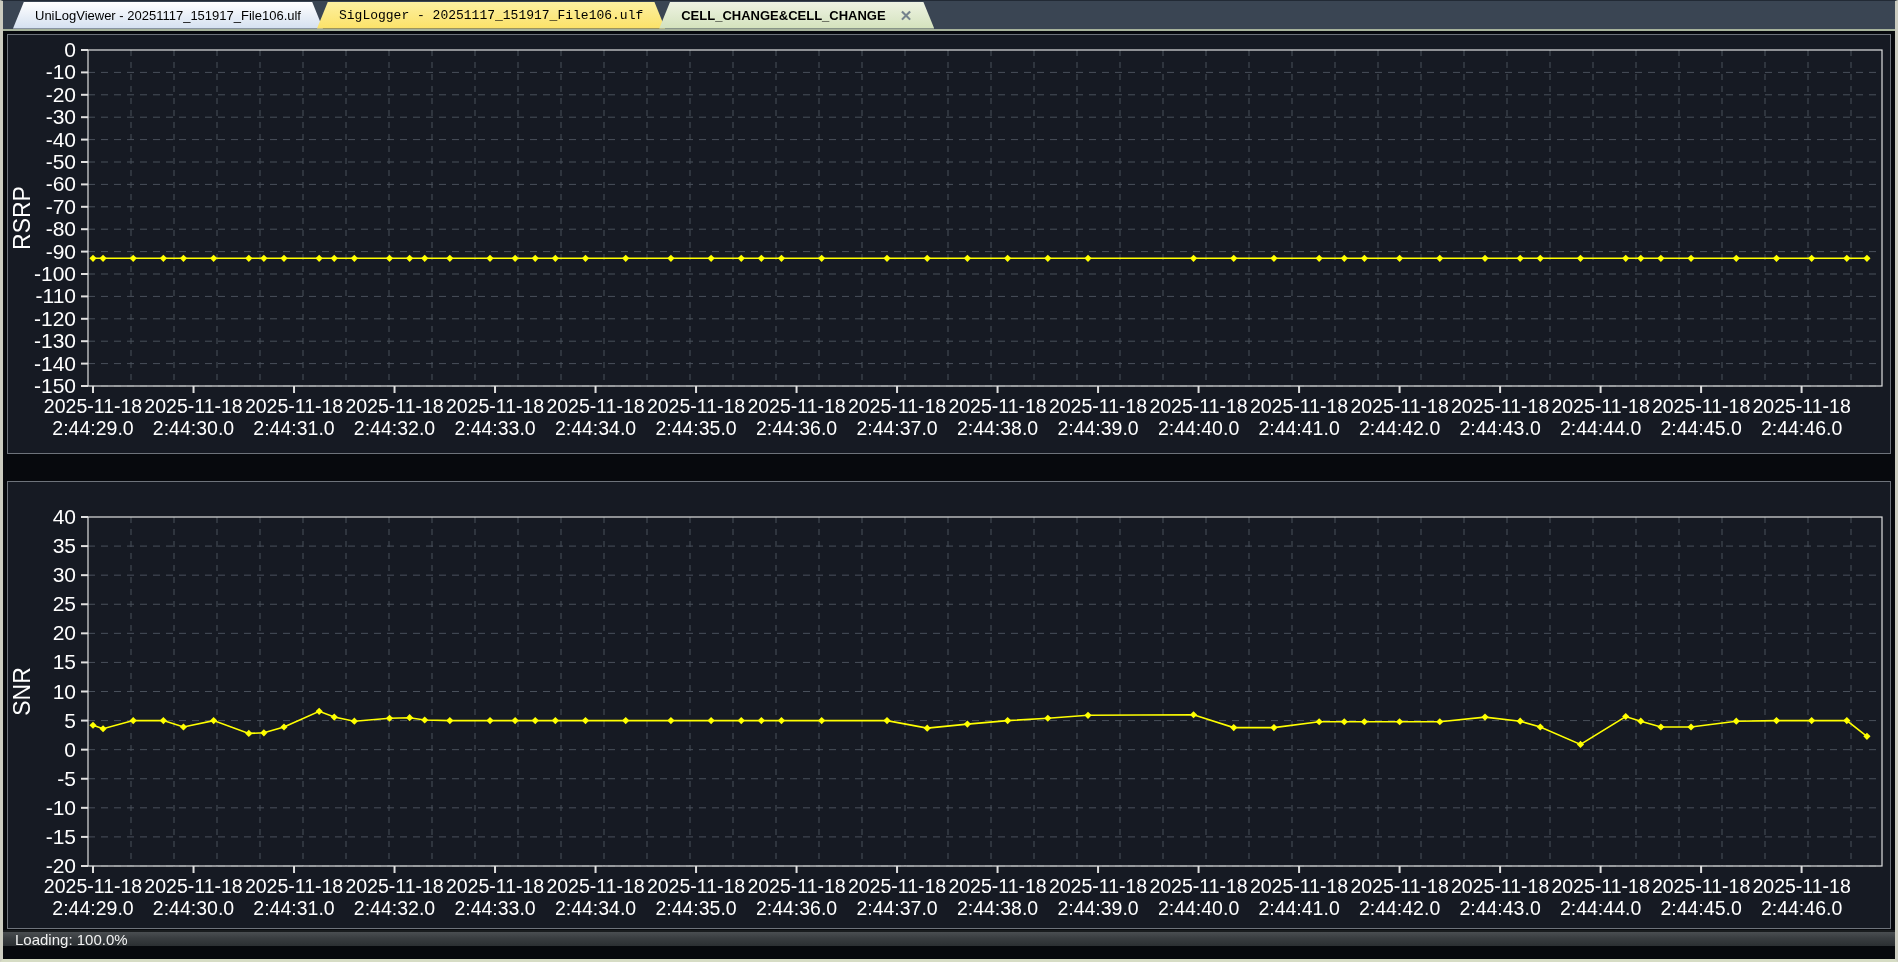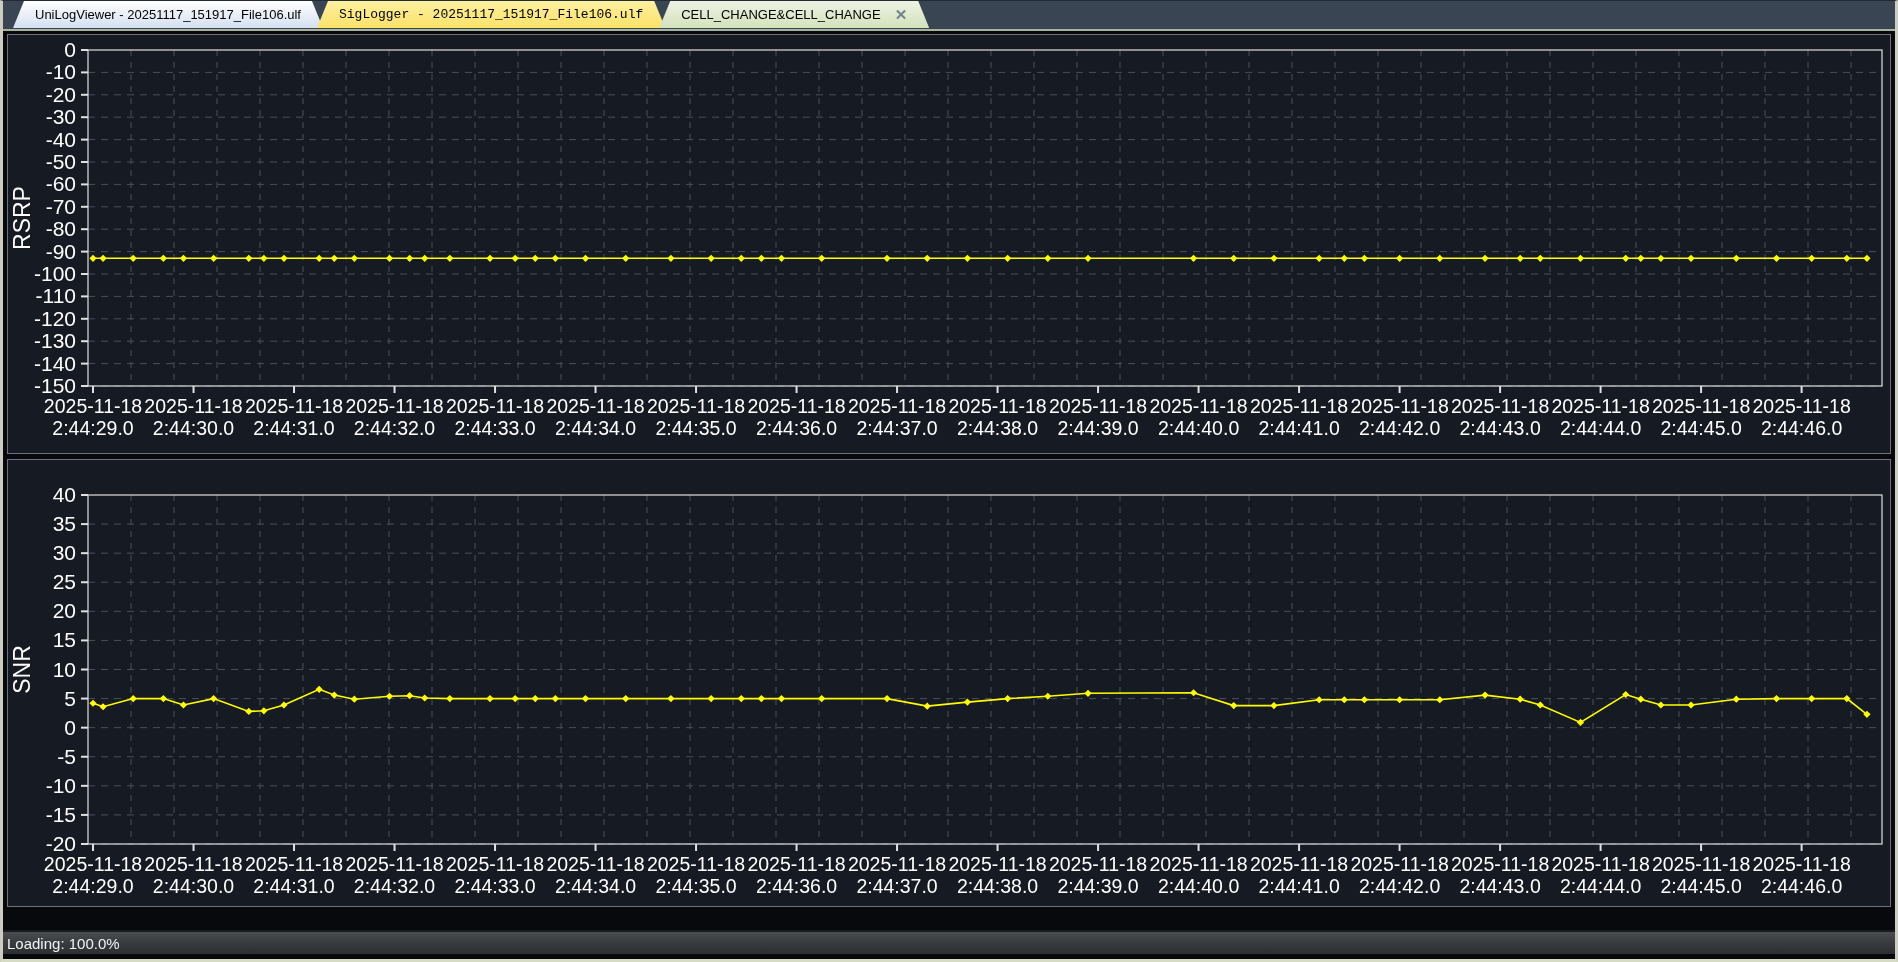--- a/index.html
+++ b/index.html
@@ -6,47 +6,47 @@
   html,body { width:1898px; height:962px; background:#07090d; font-family:"Liberation Sans",sans-serif; overflow:hidden; }
   .window {
     position:relative; width:1898px; height:962px; background:#07090d;
     border-left:3px solid #ccccc0; border-right:3px solid #ccccc0;
     border-bottom:3px solid #d6dcc4; border-top:1px solid #222a35;
   }
   
   .tabbar {
     position:absolute; left:0; right:0; top:0; height:30px;
     background:#3a4553; border-bottom:2px solid #a7b39c;
-    display:flex; align-items:flex-start; padding-left:10px;
+    display:flex; align-items:center; padding-left:10px;
   }
   .tab {
     height:27px; display:flex; align-items:center; justify-content:center;
     padding:0 22px; margin-right:-6px; position:relative;
     clip-path:polygon(11px 0, calc(100% - 11px) 0, 100% 100%, 0 100%);
     font-size:13px; color:#000; cursor:pointer; white-space:nowrap;
   }
   .tab-blue   { background:linear-gradient(#ffffff,#d4e0f0); }
   .tab-yellow { background:linear-gradient(#fdf0a0,#fbe268);font-family:Liberation Mono, monospace; }
   .tab-green  { background:linear-gradient(#eef3e3,#d3e2bc); }
-  .tab-label.bold { font-weight:normal; }
+  .tab-label.bold { font-weight:bold; }
   .tab-close  { margin-left:14px; color:#74828d; font-weight:bold; font-size:15px; line-height:1; cursor:pointer; }
   
   .chart-panel {
     position:absolute; left:4px; right:4px; background:#161a23;
     border:1px solid #6e737b; overflow:hidden;
   }
   #chart-rsrp { top:33px;  height:420px; }
-  #chart-snr  { top:458px; height:448px; }
+  #chart-snr  { top:480px; height:448px; }
   svg text { font-family:"Liberation Sans",sans-serif; }
   
   .statusbar {
-    position:absolute; left:0; right:0; top:929px; height:24px;
+    position:absolute; left:0; right:0; top:929px; height:16px;
     background:linear-gradient(#4a4e51 0%, #393d40 45%, #2b2f32 100%);
     border-top:2px solid #191c1e;
-    color:#f2f2f2; font-size:15px; display:flex; align-items:center; padding-left:4px;
+    color:#f2f2f2; font-size:15px; display:flex; align-items:center; padding-left:12px;
   }
 </style>
 </head>
 <body>
 
 <div class="window">
 
   <div class="tabbar">
     <div class="tab tab-blue">
       <span class="tab-label">UniLogViewer - 20251117_151917_File106.ulf</span>

